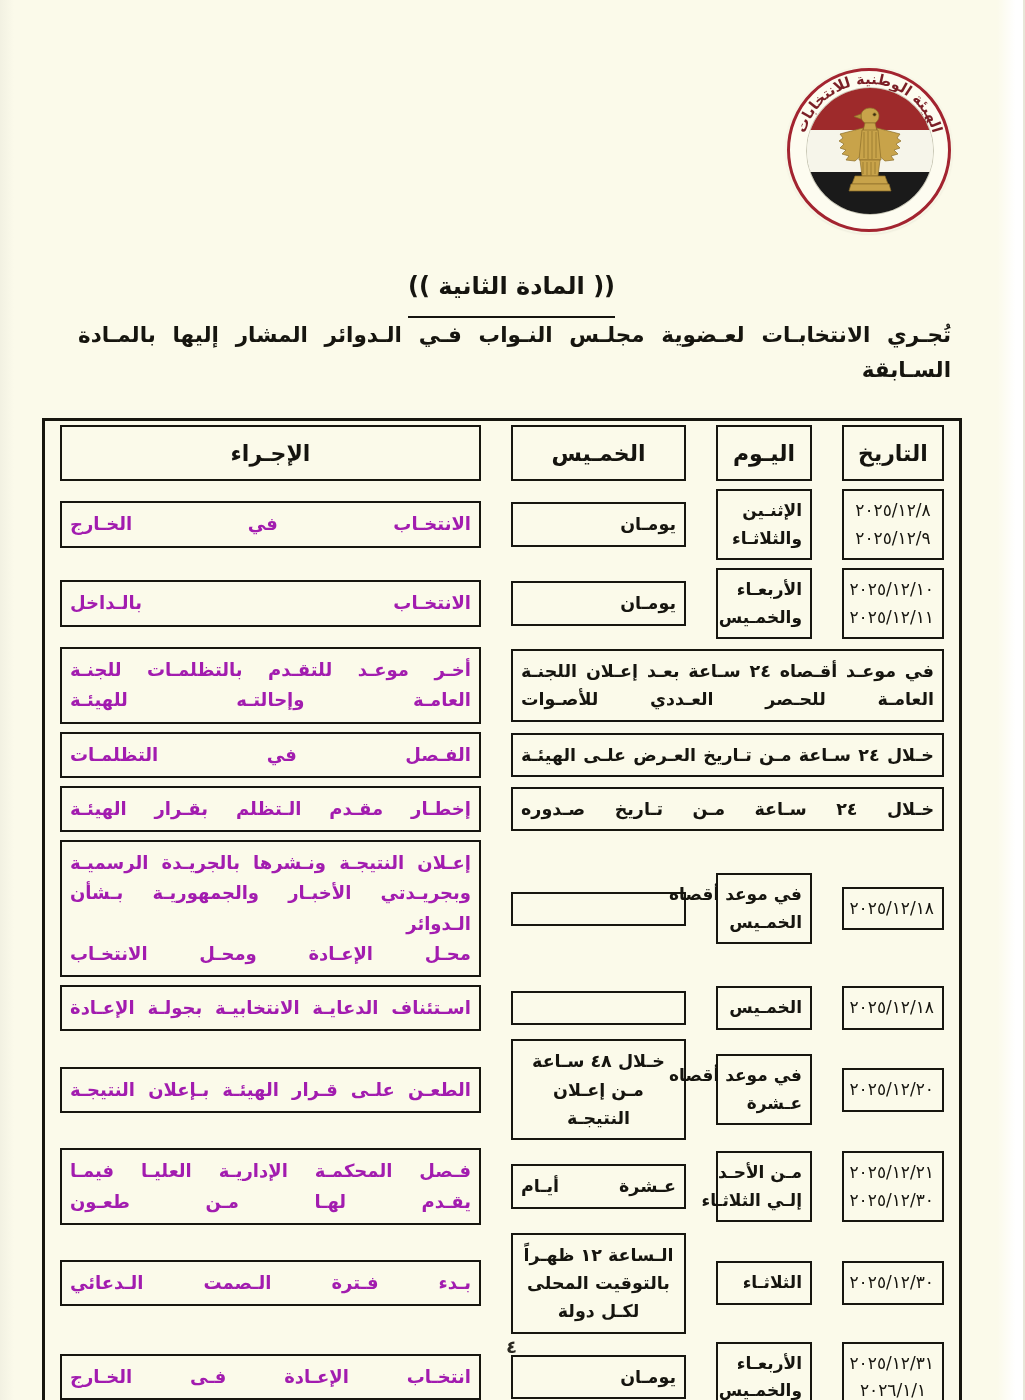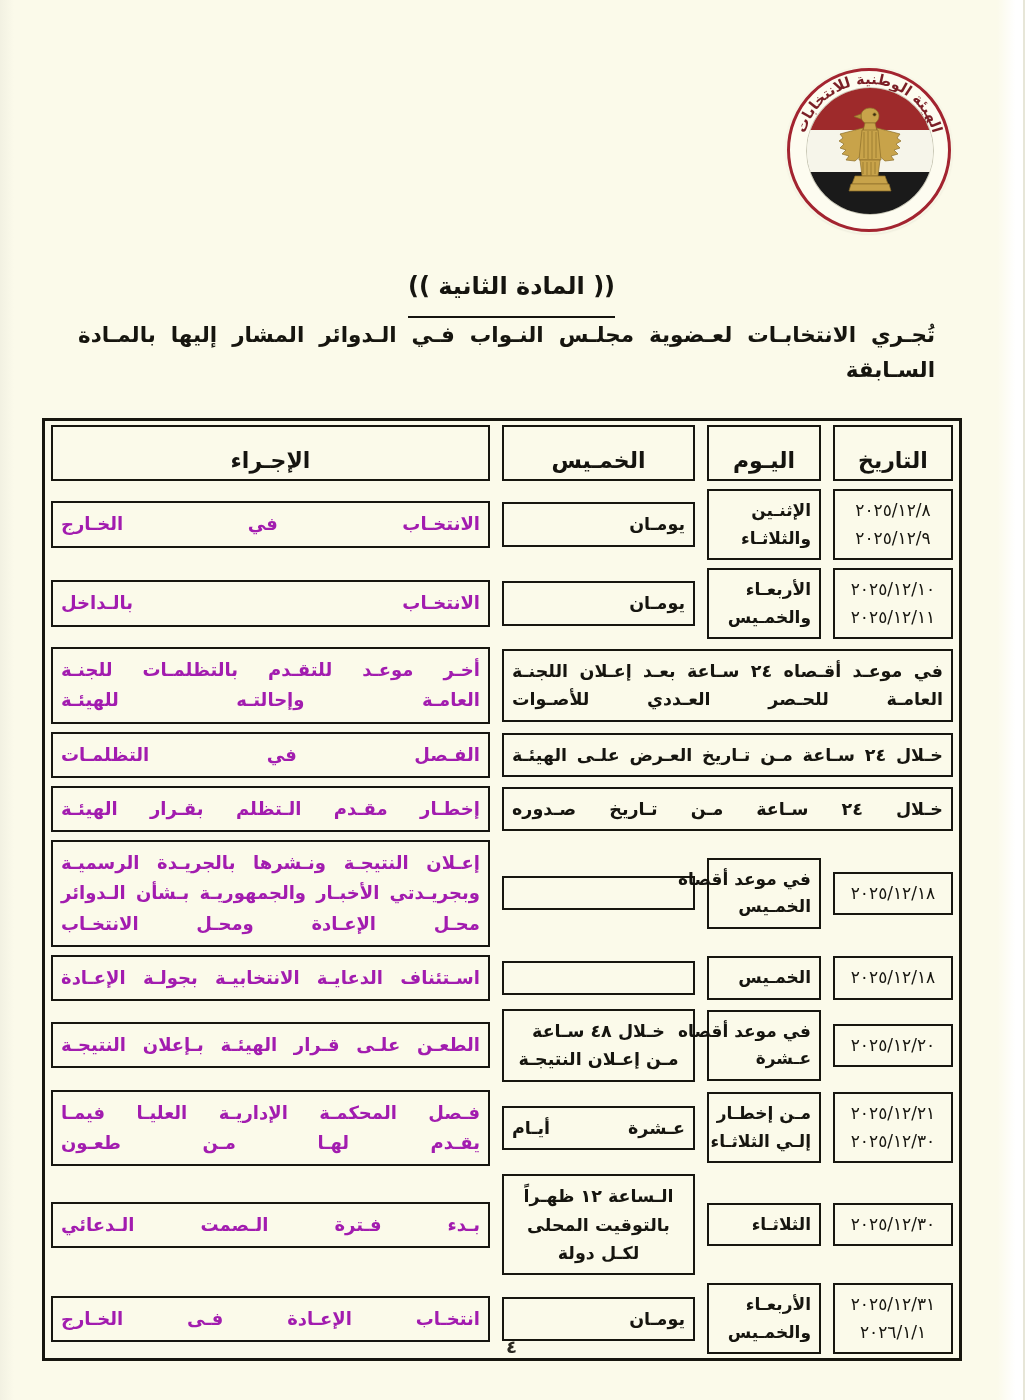--- a/index.html
+++ b/index.html
@@ -95,21 +95,21 @@
     letter-spacing: 0px;
   }
   .article-title span.txt {
     border-bottom: 2px solid #15140f;
     padding-bottom: 16px;
   }
 
   .intro {
     position: absolute;
     top: 318px;
-    right: 88px;
+    right: 72px;
     left: 78px;
     text-align: justify;
     text-align-last: justify;
     font-size: 21.5px;
     font-weight: bold;
     color: #16150f;
     line-height: 1.62;
     letter-spacing: 0.2px;
   }
   .intro .line2 {
@@ -134,26 +134,26 @@
     border: 3px solid #17160f;
     table-layout: fixed;
   }
   table.sched td, table.sched th {
     vertical-align: middle;
     padding: 0;
     background: #fbfaea;
   }
   .cellbox {
     border: 2px solid #17160f;
-    margin: 4px 6px;
+    margin: 4px 15px;
     padding: 6px 8px;
     min-height: 34px;
     display: flex;
     flex-direction: column;
-    justify-content: flex-end;
+    justify-content: center;
     box-sizing: border-box;
     background: #fbfaea;
   }
   th .cellbox { min-height: 56px; }
   .hdr-txt {
     text-align: center;
     font-size: 22px;
     font-weight: bold;
     color: #15140f;
     letter-spacing: 0px;
@@ -518,21 +518,21 @@
               <div class="cellbox">
                 <div class="date-txt">
                   <span class="ln">٢٠٢٥/١٢/٢١</span>
                   <span class="ln">٢٠٢٥/١٢/٣٠</span>
                 </div>
               </div>
             </td>
             <td>
               <div class="cellbox">
                 <div class="day-txt">
-                  <span class="ln">مـن إخطـار</span>
+                  <span class="ln">مـن الأحـد</span>
                   <span class="ln">إلـي الثلاثـاء</span>
                 </div>
               </div>
             </td>
             <td>
               <div class="cellbox">
                 <div class="dur-txt">
                   <span class="ln">عـشرة أيـام</span>
                 </div>
               </div>

